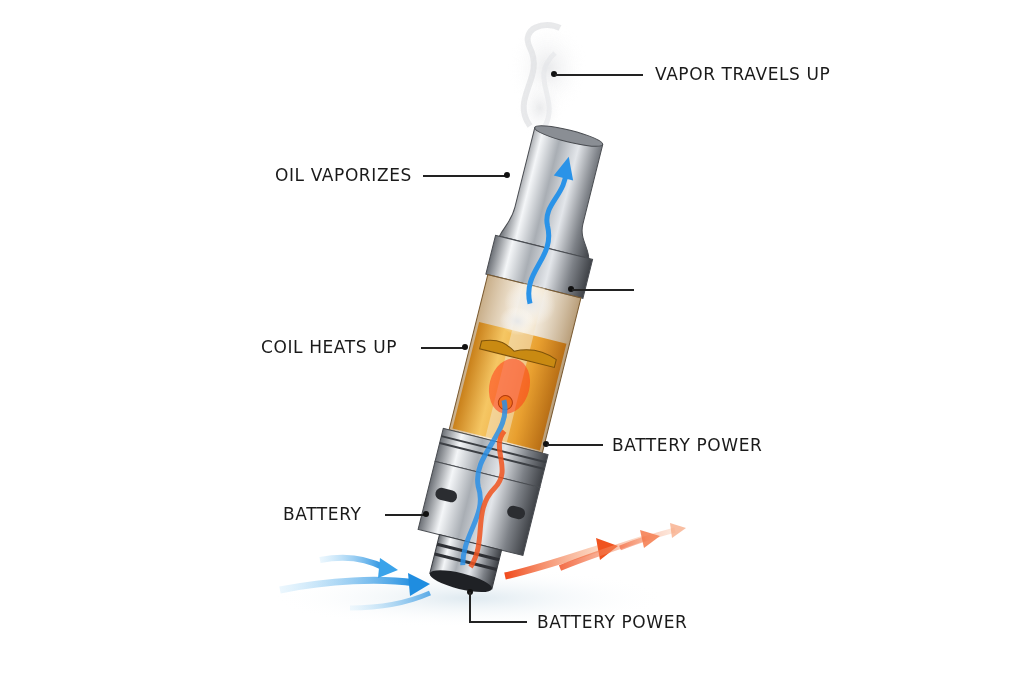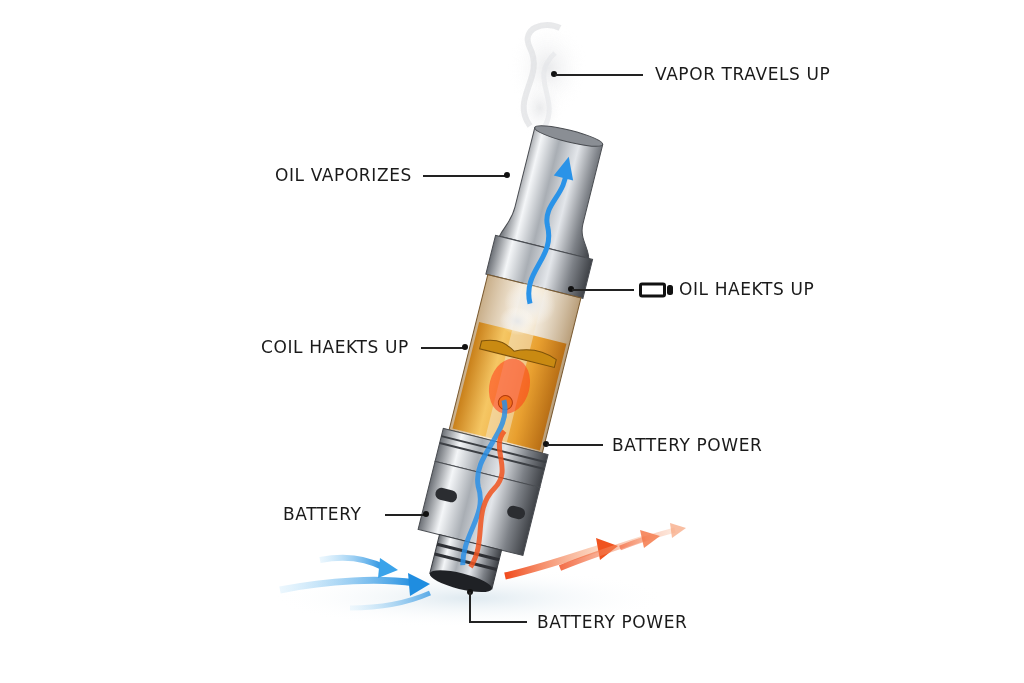--- a/index.html
+++ b/index.html
@@ -128,28 +128,22 @@
   <div class="dot" style="left:551px;top:63px;"></div>
   <div class="leader" style="left:555px;top:66px;width:88px;"></div>
   <div class="label" style="left:655px;top:56px;">VAPOR TRAVELS UP</div>
 
   <div class="label" style="left:275px;top:157px;">OIL VAPORIZES</div>
   <div class="leader" style="left:423px;top:167px;width:84px;"></div>
   <div class="dot" style="left:504px;top:164px;"></div>
 
   <div class="dot" style="left:568px;top:278px;"></div>
   <div class="leader" style="left:572px;top:281px;width:62px;"></div>
-  <div class="label" style="left:639px;top:271px;">
-    <svg class="battery-glyph" width="36" height="16" viewBox="0 0 36 16">
-      <rect x="1.5" y="2" width="24" height="12" rx="1.5" fill="none" stroke="#111" stroke-width="3"></rect>
-      <rect x="28" y="3" width="6" height="10" rx="2.5" fill="#111"></rect>
-    </svg><span>OIL HAEKTS UP</span>
-  </div>
 
-  <div class="label" style="left:261px;top:329px;">COIL HAEKTS UP</div>
+  <div class="label" style="left:261px;top:329px;">COIL HEATS UP</div>
   <div class="leader" style="left:421px;top:339px;width:44px;"></div>
   <div class="dot" style="left:462px;top:336px;"></div>
 
   <div class="dot" style="left:543px;top:433px;"></div>
   <div class="leader" style="left:547px;top:436px;width:56px;"></div>
   <div class="label" style="left:612px;top:427px;">BATTERY POWER</div>
 
   <div class="label" style="left:283px;top:496px;">BATTERY</div>
   <div class="leader" style="left:385px;top:506px;width:40px;"></div>
   <div class="dot" style="left:423px;top:503px;"></div>

